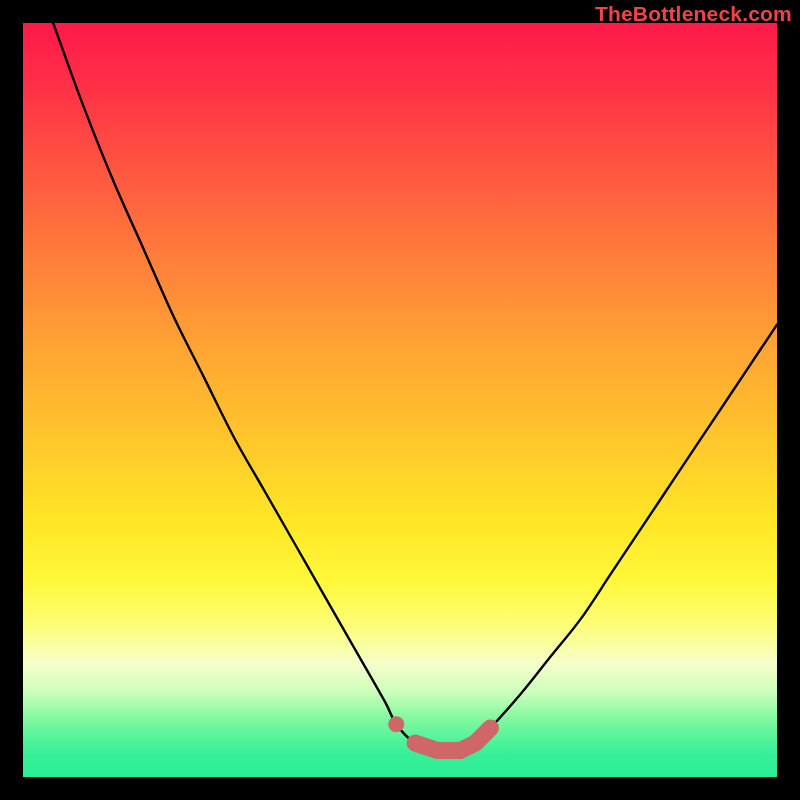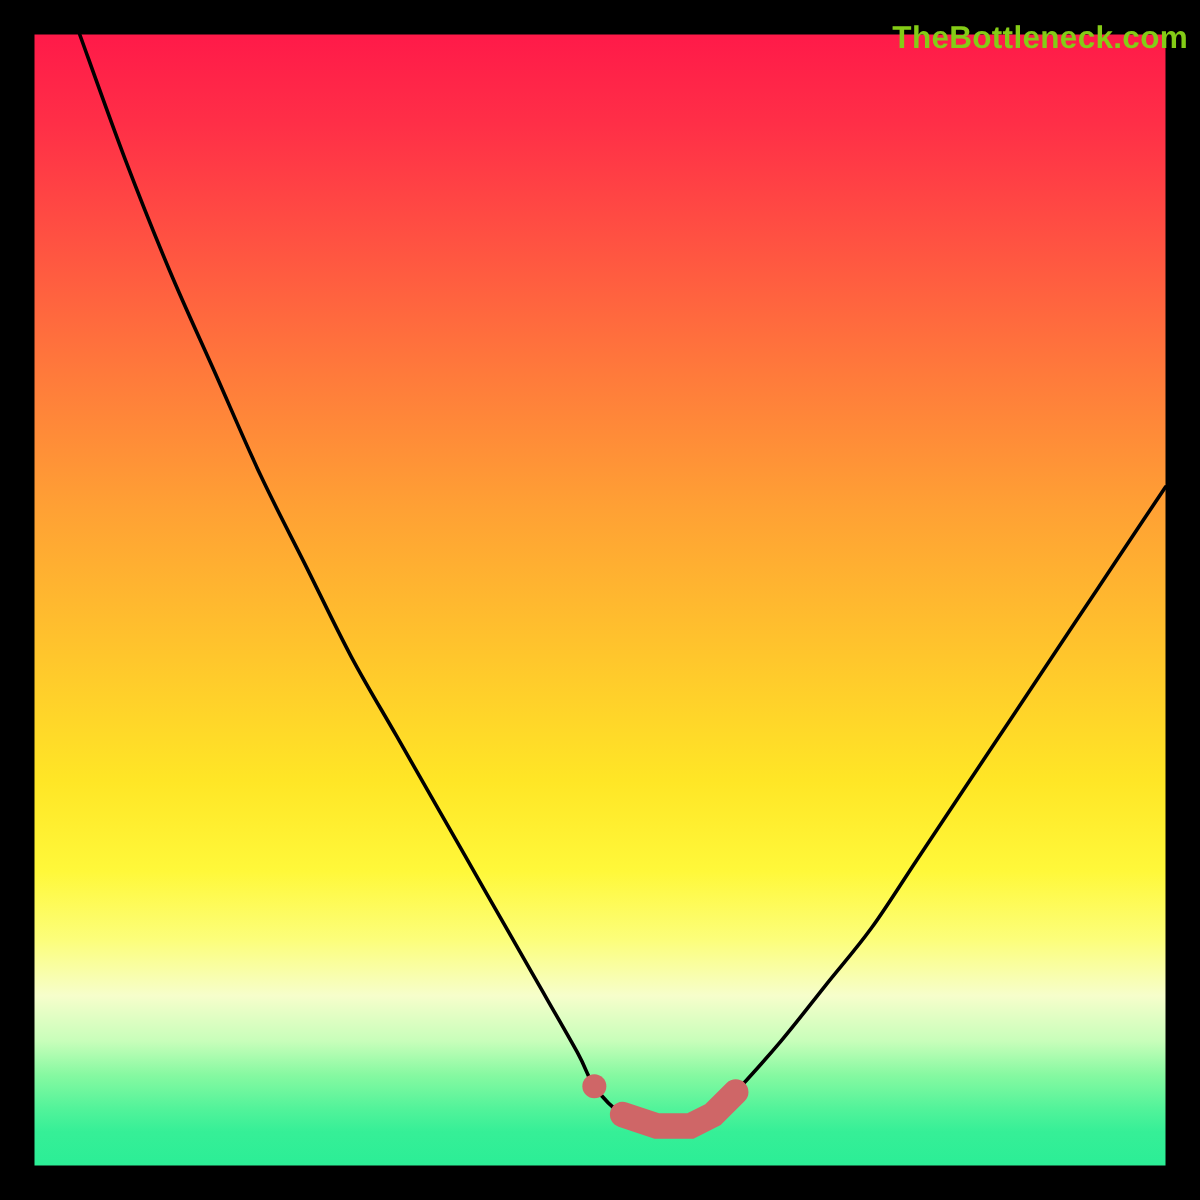--- a/index.html
+++ b/index.html
@@ -29,23 +29,23 @@
       #fcfe7a 80%,
       #f6fecb 85%,
       #c8feba 89%,
       #86f9a1 92%,
       #52f39a 95%,
       #36ef97 97%,
       #2bee96 100%);
   }
   .watermark {
     position: absolute;
-    top: 14px;
+    top: 2px;
     right: 8px;
-    color: #84cc16;
+    color: #ef4444;
     font-size: 21px;
     font-weight: 600;
     letter-spacing: 0.2px;
     user-select: none;
   }
   svg.plot {
     position: absolute;
     left: 23px;
     top: 23px;
     width: 754px;

